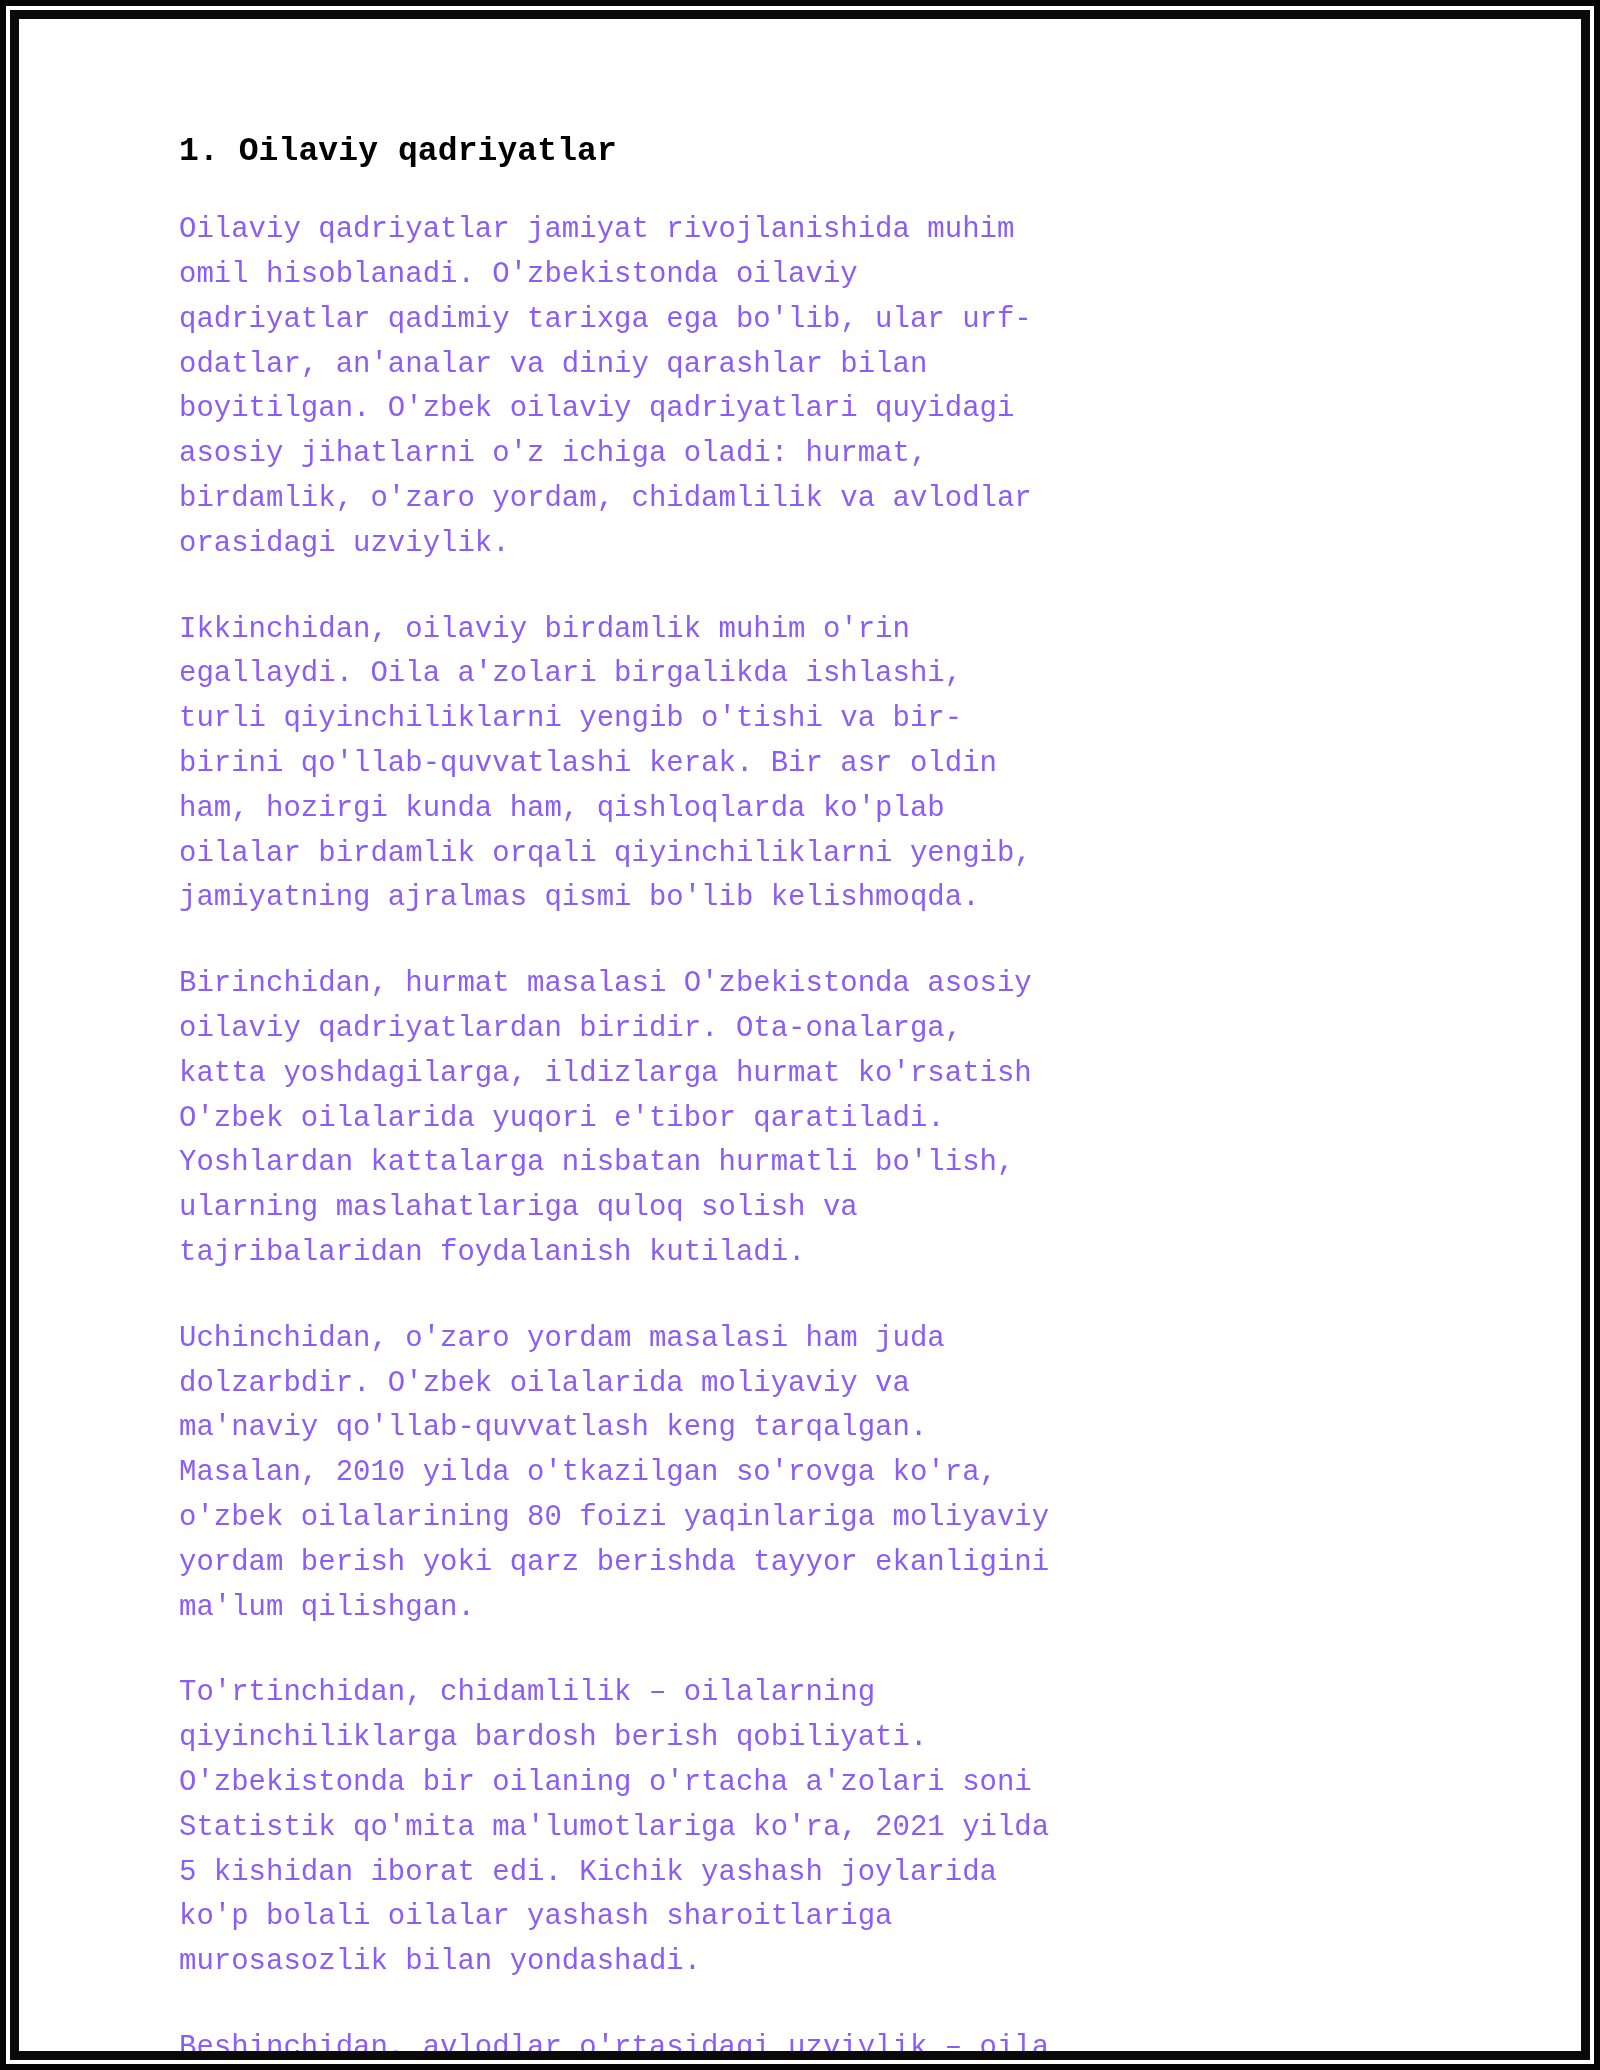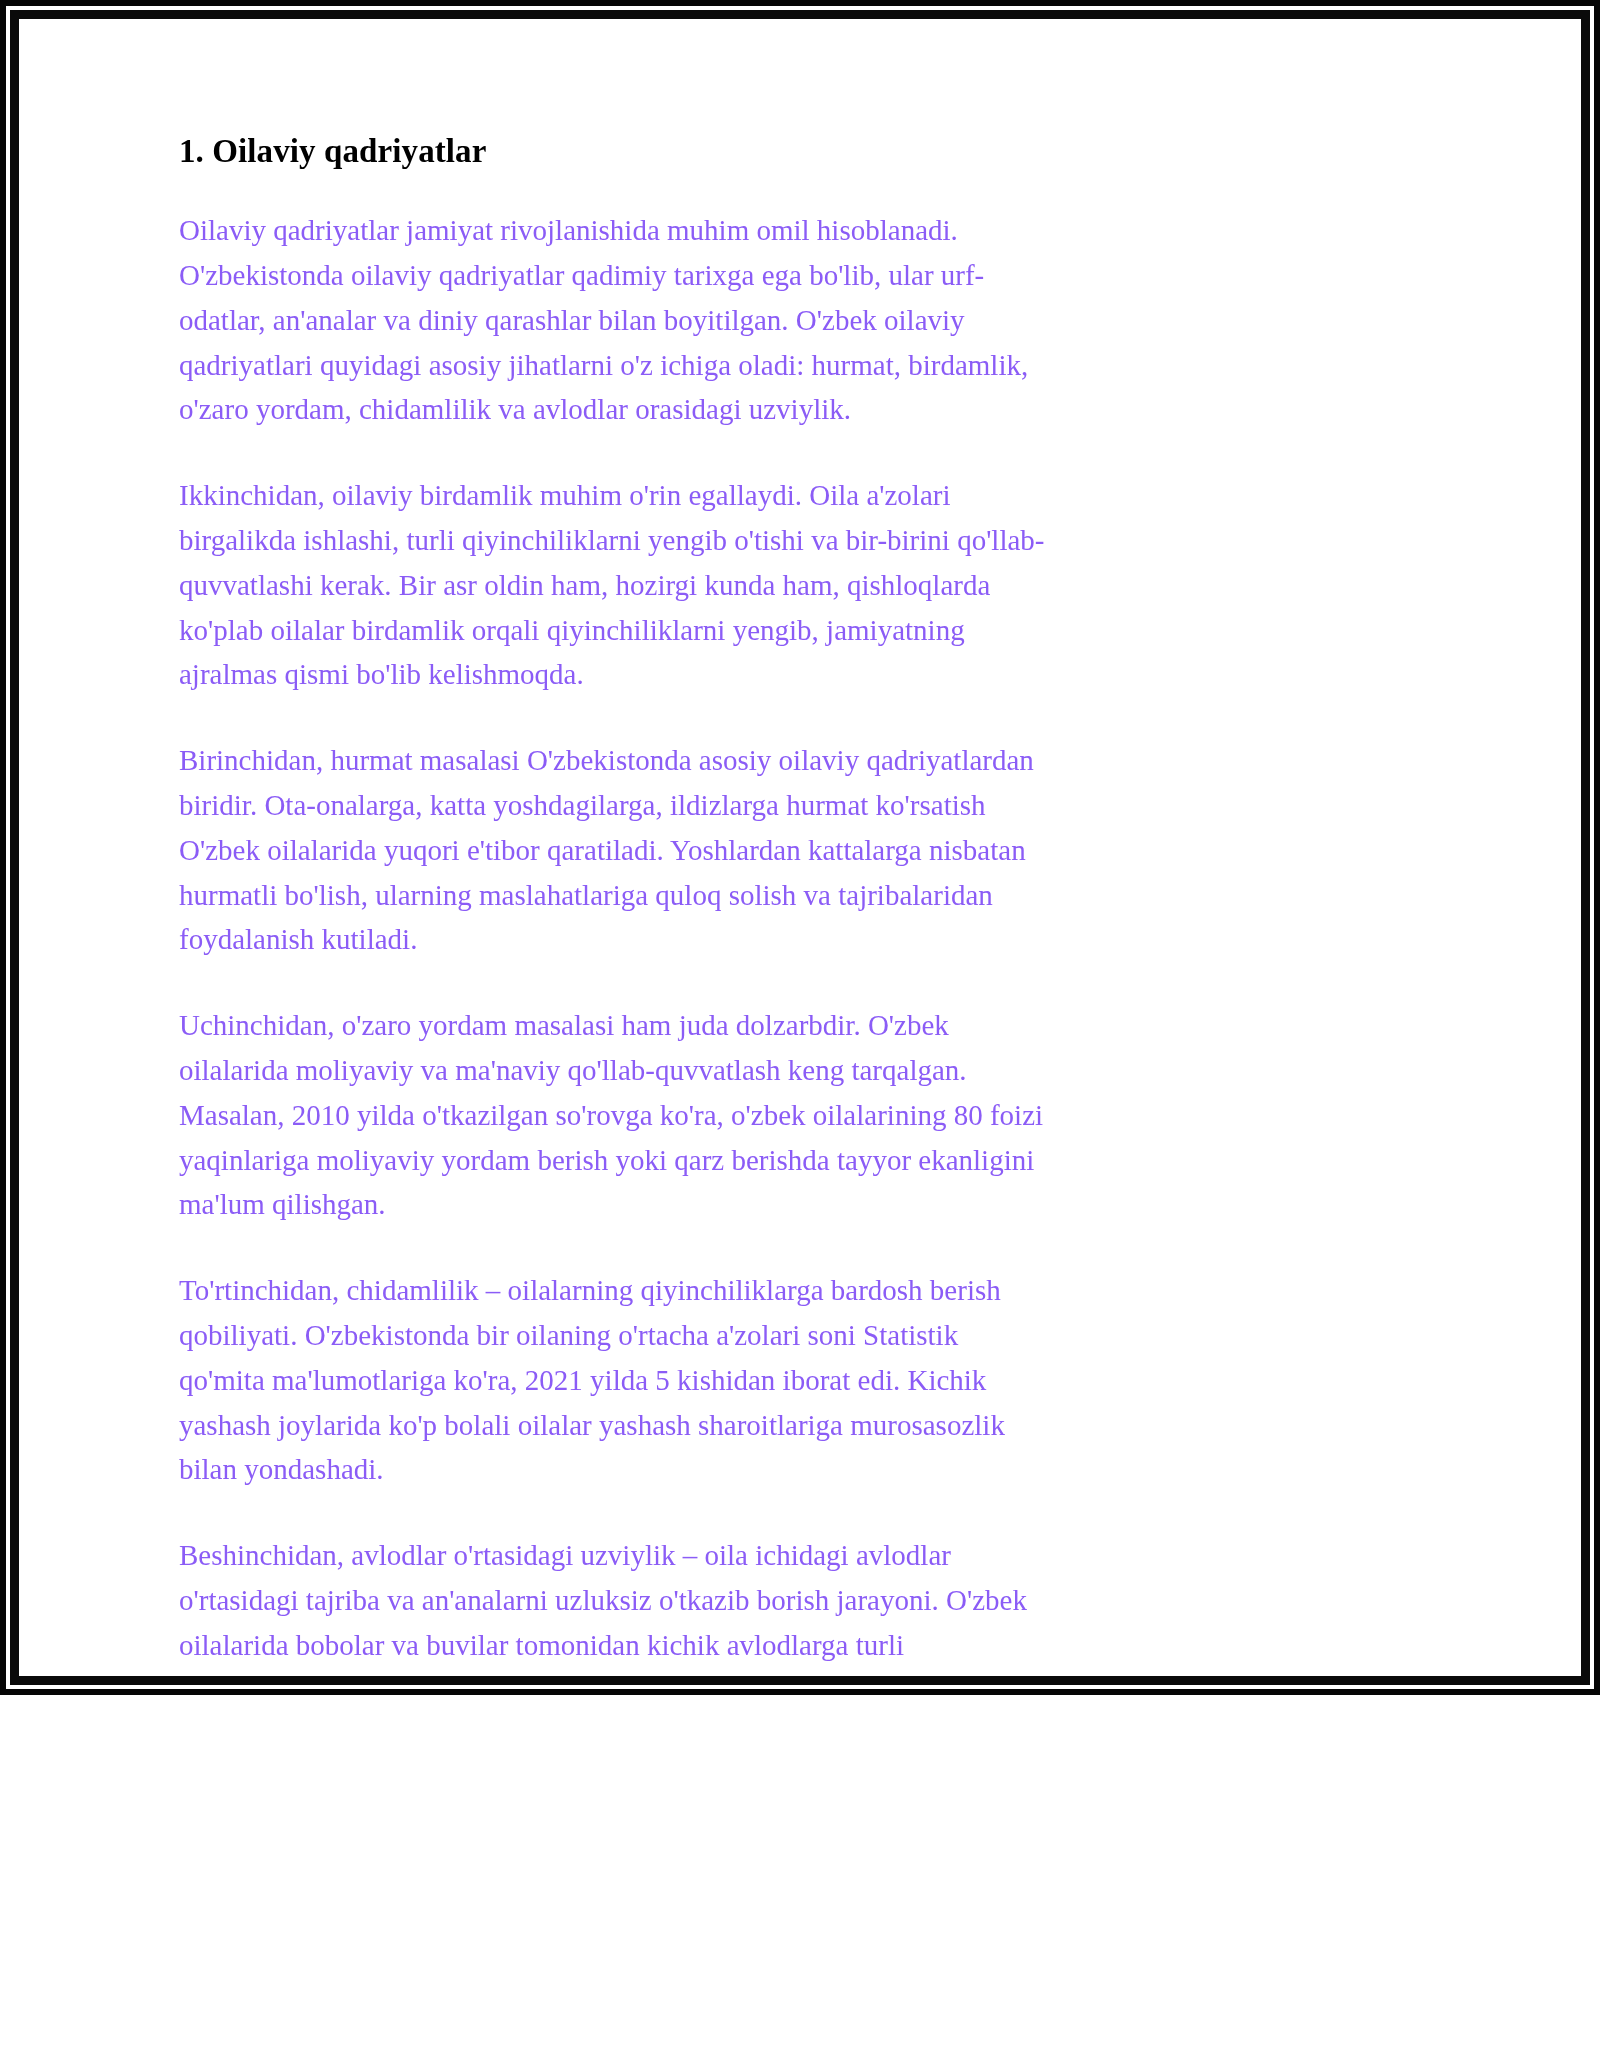--- a/index.html
+++ b/index.html
@@ -5,25 +5,25 @@
 <style>
   html, body {
     margin: 0;
     padding: 0;
     background: #ffffff;
   }
 
   .page {
     position: relative;
     width: 1600px;
-    height: 1695px;
+    height: 2070px;
     background: #ffffff;
     box-sizing: border-box;
     overflow: hidden;
-    font-family: Liberation Serif, serif;
+    font-family: Liberation Mono, monospace;
   }
 
   
   .frame-outer {
     position: absolute;
     left: 0;
     top: 0;
     right: 0;
     bottom: 0;
     border: 6px solid #050505;

